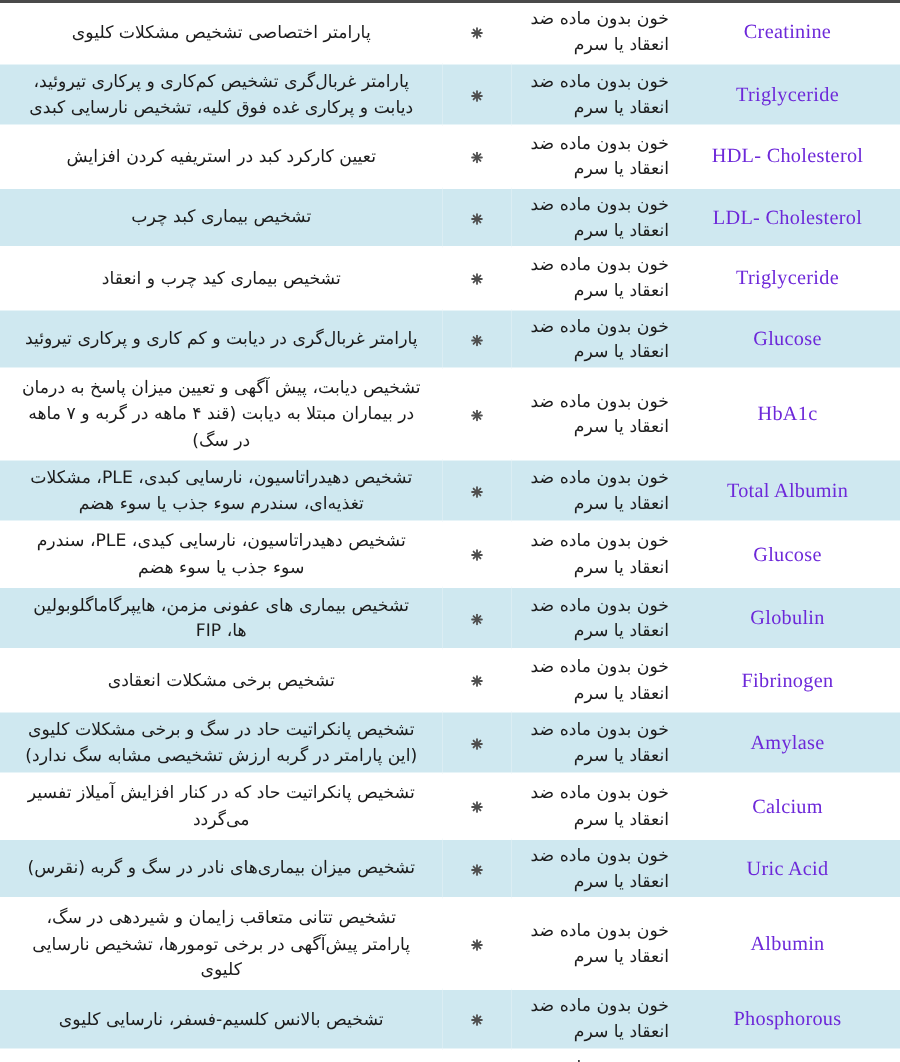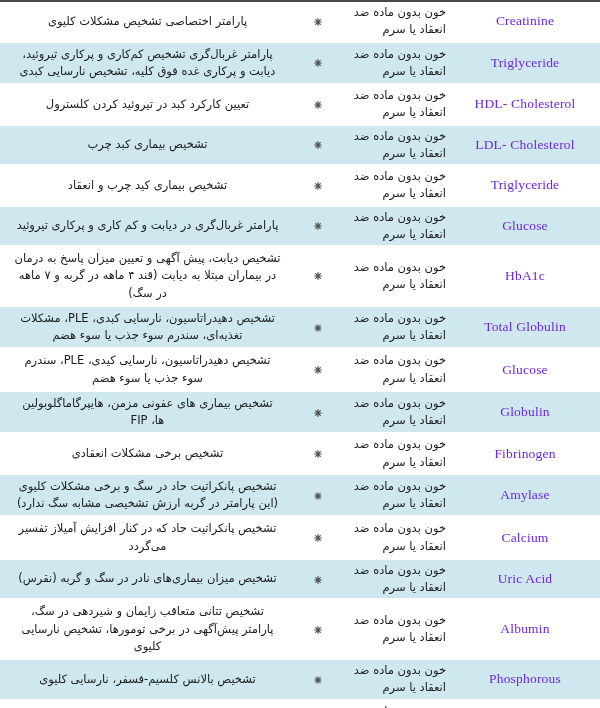--- a/index.html
+++ b/index.html
@@ -98,21 +98,21 @@
     <td class="cell sample-cell" dir="rtl">
       <span class="sample-line">خون بدون ماده ضد</span>
       <span class="sample-line">انعقاد یا سرم</span>
     </td>
     <td class="cell name-cell">
       <span>Triglyceride</span>
     </td>
   </tr>
         <tr>
     <td class="cell desc-cell" dir="rtl">
-      <span class="desc-text">تعیین کارکرد کبد در تیروئید کردن کلسترول</span>
+      <span class="desc-text">تعیین کارکرد کبد در استریفیه کردن افزایش</span>
     </td>
     <td class="cell marker-cell">
       <svg class="asterisk" viewBox="0 0 10 10" width="8" height="8" aria-hidden="true">
         <g stroke="#4f4f4f" stroke-width="1.5" stroke-linecap="round">
           <line x1="5" y1="0.9" x2="5" y2="9.1"></line>
           <line x1="0.9" y1="5" x2="9.1" y2="5"></line>
           <line x1="2.1" y1="2.1" x2="7.9" y2="7.9"></line>
           <line x1="7.9" y1="2.1" x2="2.1" y2="7.9"></line>
         </g>
         <circle cx="5" cy="5" r="1.9" fill="#4f4f4f"></circle>
@@ -231,21 +231,21 @@
           <line x1="7.9" y1="2.1" x2="2.1" y2="7.9"></line>
         </g>
         <circle cx="5" cy="5" r="1.9" fill="#4f4f4f"></circle>
       </svg>
     </td>
     <td class="cell sample-cell" dir="rtl">
       <span class="sample-line">خون بدون ماده ضد</span>
       <span class="sample-line">انعقاد یا سرم</span>
     </td>
     <td class="cell name-cell">
-      <span>Total Globulin</span>
+      <span>Total Albumin</span>
     </td>
   </tr>
         <tr>
     <td class="cell desc-cell" dir="rtl">
       <span class="desc-text">تشخیص دهیدراتاسیون، نارسایی کیدی، PLE، سندرم سوء جذب یا سوء هضم</span>
     </td>
     <td class="cell marker-cell">
       <svg class="asterisk" viewBox="0 0 10 10" width="8" height="8" aria-hidden="true">
         <g stroke="#4f4f4f" stroke-width="1.5" stroke-linecap="round">
           <line x1="5" y1="0.9" x2="5" y2="9.1"></line>

